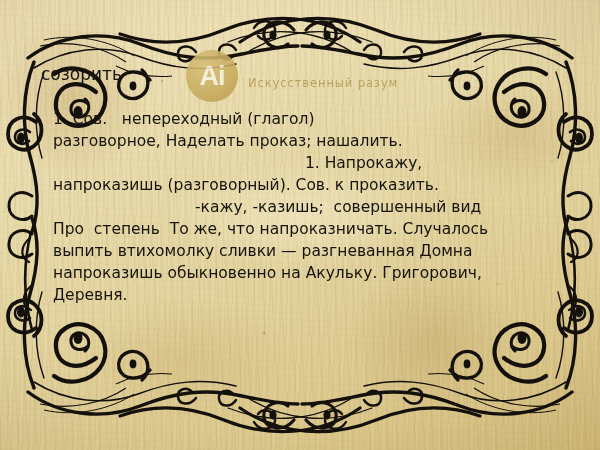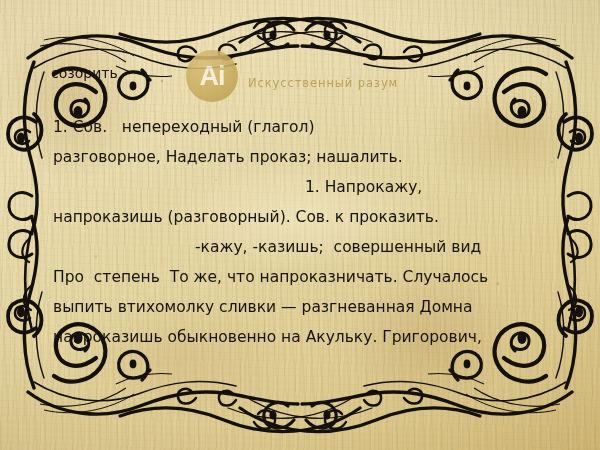--- a/index.html
+++ b/index.html
@@ -117,40 +117,40 @@
     opacity: .85;
     letter-spacing: .9px;
     margin-top: 14px;
     white-space: nowrap;
     font-family: "DejaVu Sans", sans-serif;
   }
 
   
   #headword {
     position: absolute;
-    left: 51px;
+    left: 41px;
     top: 66px;
-    font-size: 14px;
+    font-size: 17px;
     color: #17140f;
     font-family: "DejaVu Sans", sans-serif;
     line-height: 1;
     white-space: nowrap;
   }
 
   #article {
     position: absolute;
     left: 53px;
     top: 108px;
     width: 500px;
     font-size: 15.5px;
     line-height: 22px;
     color: #17140f;
     font-family: "DejaVu Sans", sans-serif;
   }
-  #article .ln { white-space: pre; display: block; margin-top: 8px; }
+  #article .ln { white-space: pre; display: block; }
 </style>
 </head>
 <body>
 
 <div id="page">
 
   <div id="speckles"></div>
 
   <svg id="ornament" viewBox="0 0 600 450" width="600" height="450" preserveAspectRatio="none">
     <defs>
@@ -252,15 +252,16 @@
 
   <div id="article">
       <div class="ln">1. Сов.   непереходный (глагол)</div>
       <div class="ln">разговорное, Наделать проказ; нашалить.</div>
       <div class="ln" style="padding-left: 252px;">1. Напрокажу,</div>
       <div class="ln">напроказишь (разговорный). Сов. к проказить.</div>
       <div class="ln" style="padding-left: 142px;">-кажу, -казишь;  совершенный вид</div>
       <div class="ln">Про  степень  То же, что напроказничать. Случалось</div>
       <div class="ln">выпить втихомолку сливки — разгневанная Домна</div>
       <div class="ln">напроказишь обыкновенно на Акульку. Григорович,</div>
+      <div class="ln">Деревня.</div>
     </div>
 
 </div>
 
 </body></html>

